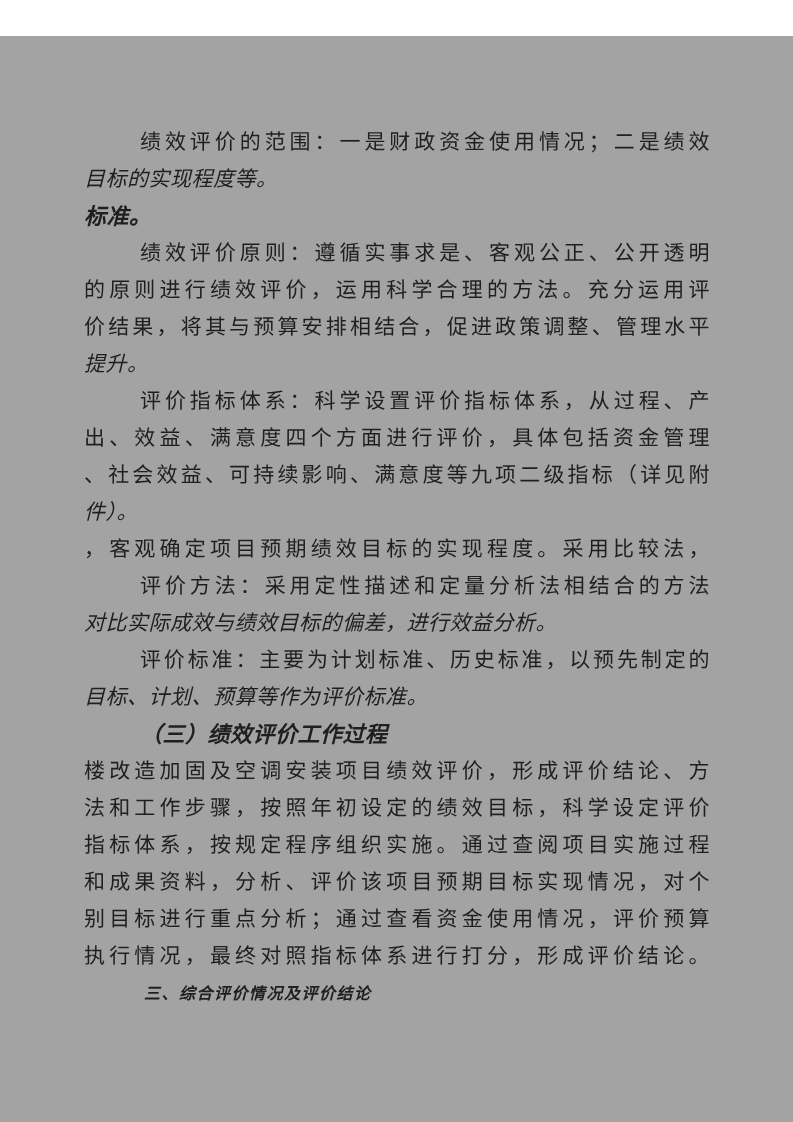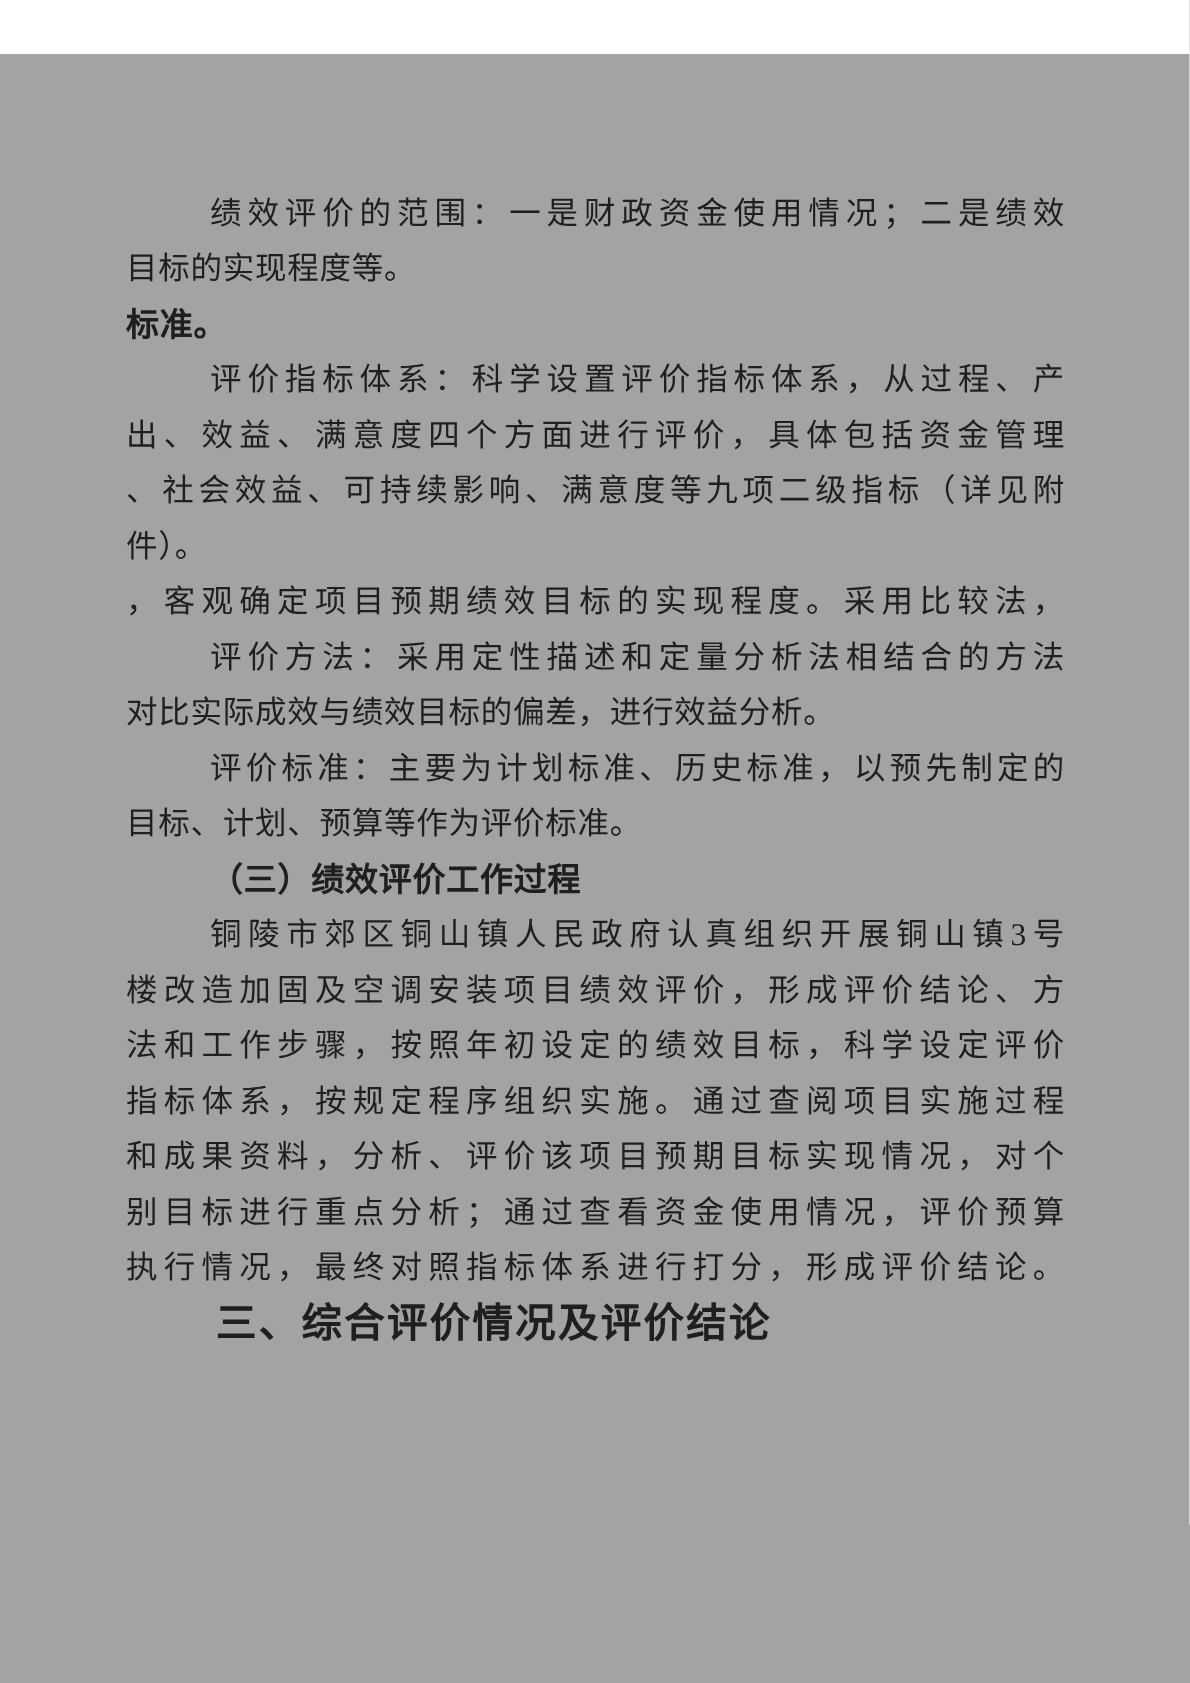--- a/index.html
+++ b/index.html
@@ -31,67 +31,72 @@
     font-size: 21px;
     line-height: 37px;
     height: 37px;
     letter-spacing: 0.5px;
     text-align: justify;
     text-justify: inter-character;
     white-space: normal;
     overflow: hidden;
   }
   .line.fill  { text-align-last: justify; }
-  .line.short { text-align-last: left; }
+  .line.short { text-align-last: left; font-style: italic; }
   .line.indent { padding-left: 56px; }
 
   .heading-song .line {
     font-weight: bold;
     font-size: 22px;
   }
   .heading-hei .line {
     font-family: "Liberation Sans", "DejaVu Sans", sans-serif;
     font-weight: bold;
-    font-size: 27px;
+    font-size: 16px;
     letter-spacing: 1.5px;
   }
   .heading-hei .line.indent { padding-left: 60px; }
 </style>
 </head>
 <body>
 
 <div class="page">
   <div class="content">
       <div class="para body">
         <div class="line fill indent">绩效评价的范围：一是财政资金使用情况；二是绩效</div>
         <div class="line short">目标的实现程度等。</div>
       </div>
       <div class="para heading-song">
         <div class="line short">标准。</div>
+      </div>
+      <div class="para body">
+        <div class="line fill indent">绩效评价原则：遵循实事求是、客观公正、公开透明</div>
+        <div class="line fill">的原则进行绩效评价，运用科学合理的方法。充分运用评</div>
+        <div class="line fill">价结果，将其与预算安排相结合，促进政策调整、管理水平</div>
+        <div class="line short">提升。</div>
       </div>
       <div class="para body">
         <div class="line fill indent">评价指标体系：科学设置评价指标体系，从过程、产</div>
         <div class="line fill">出、效益、满意度四个方面进行评价，具体包括资金管理</div>
         <div class="line fill">、社会效益、可持续影响、满意度等九项二级指标（详见附</div>
         <div class="line short">件）。</div>
       </div>
       <div class="para body">
         <div class="line fill">，客观确定项目预期绩效目标的实现程度。采用比较法，</div>
         <div class="line fill indent">评价方法：采用定性描述和定量分析法相结合的方法</div>
         <div class="line short">对比实际成效与绩效目标的偏差，进行效益分析。</div>
       </div>
       <div class="para body">
         <div class="line fill indent">评价标准：主要为计划标准、历史标准，以预先制定的</div>
         <div class="line short">目标、计划、预算等作为评价标准。</div>
       </div>
       <div class="para heading-song">
         <div class="line short indent">（三）绩效评价工作过程</div>
       </div>
       <div class="para body">
-        <div class="line fill indent">铜陵市郊区铜山镇人民政府认真组织开展铜山镇3号</div>
         <div class="line fill">楼改造加固及空调安装项目绩效评价，形成评价结论、方</div>
         <div class="line fill">法和工作步骤，按照年初设定的绩效目标，科学设定评价</div>
         <div class="line fill">指标体系，按规定程序组织实施。通过查阅项目实施过程</div>
         <div class="line fill">和成果资料，分析、评价该项目预期目标实现情况，对个</div>
         <div class="line fill">别目标进行重点分析；通过查看资金使用情况，评价预算</div>
         <div class="line fill">执行情况，最终对照指标体系进行打分，形成评价结论。</div>
       </div>
       <div class="para heading-hei">
         <div class="line short indent">三、综合评价情况及评价结论</div>
       </div>

